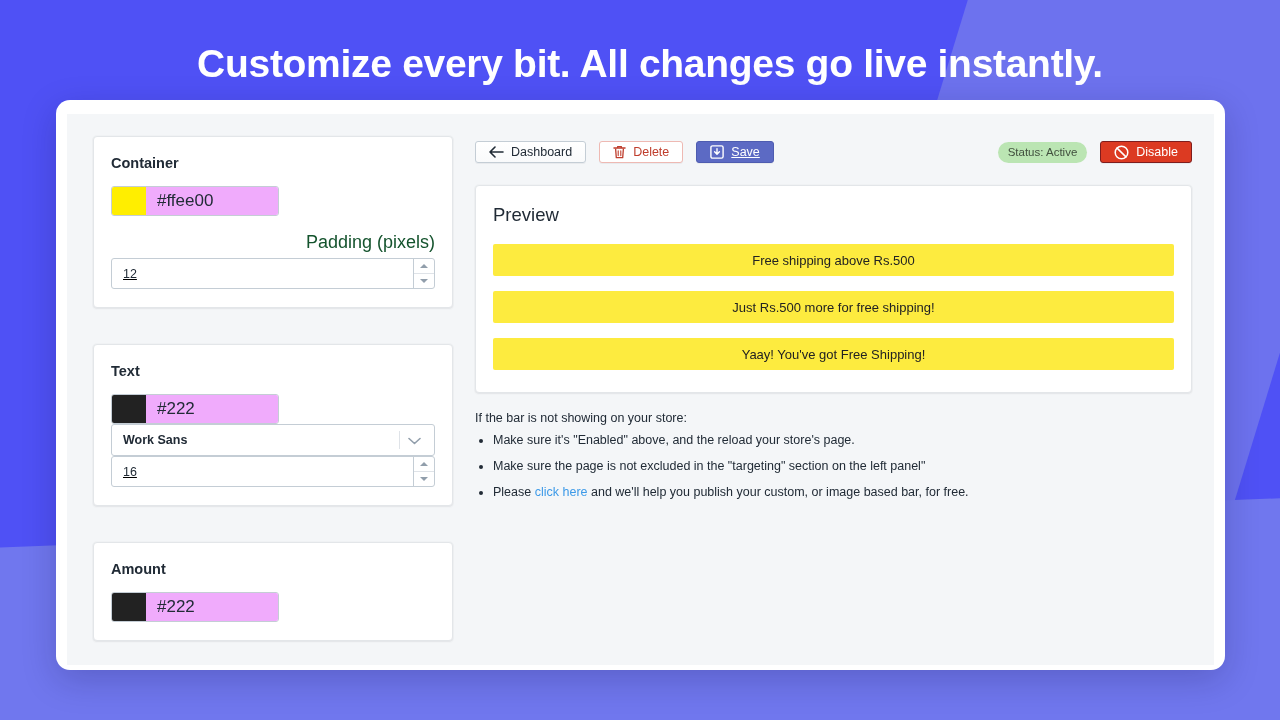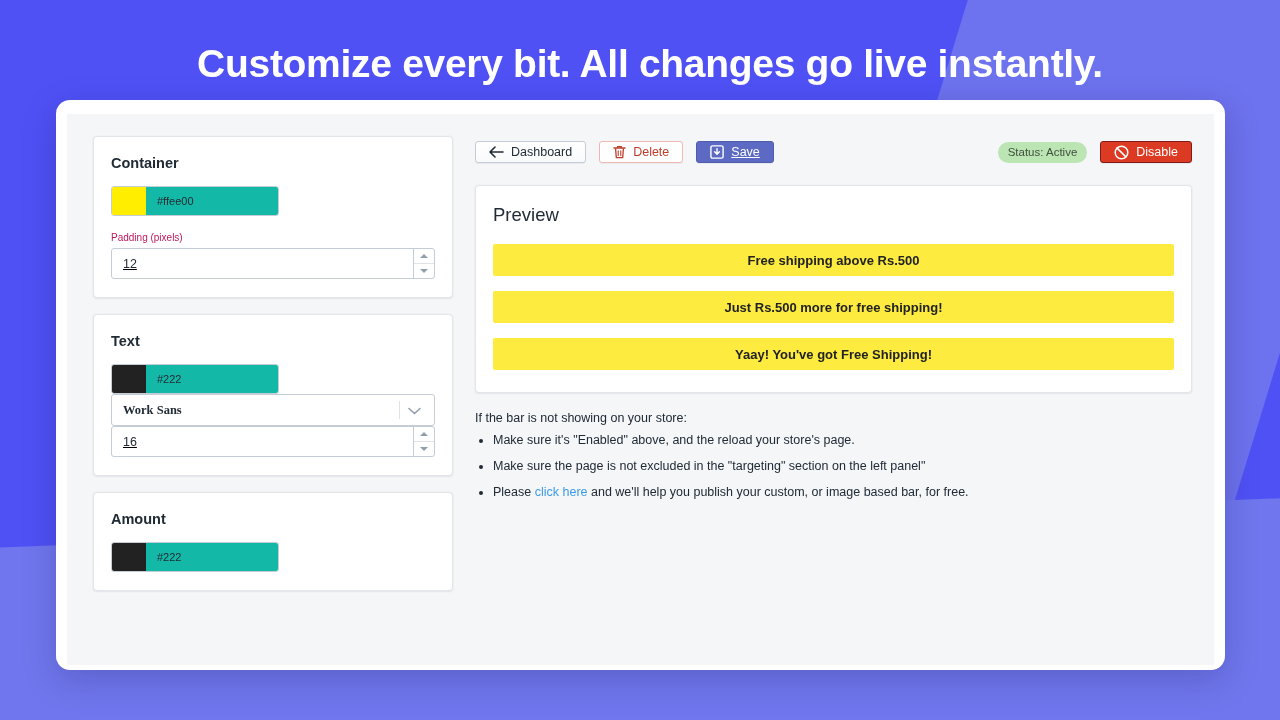--- a/index.html
+++ b/index.html
@@ -75,21 +75,21 @@
     left: 26px; top: 22px;
     width: 360px;
     bottom: 0;
   }
 
   .card {
     background: #ffffff;
     border: 1px solid #e3e6e9;
     border-radius: 4px;
     padding: 18px 17px 18px 17px;
-    margin-bottom: 16px;
+    margin-bottom: 36px;
     box-shadow: 0 0 0 1px rgba(63,63,68,.02), 0 1px 2px rgba(63,63,68,.07);
   }
   .card-title {
     font-size: 14.5px;
     font-weight: bold;
     color: #212b36;
     margin-bottom: 15px;
   }
 
   .color-row {
@@ -101,29 +101,30 @@
     border-radius: 3px;
     overflow: hidden;
     background: #fff;
   }
   .swatch { width: 34px; flex: 0 0 34px; }
   .color-val {
     flex: 1;
     display: flex;
     align-items: center;
     padding-left: 11px;
-    font-size: 11px;
-    color: #212b36;
-    background: #14b8a6;
+    font-size: 17px;
+    color: #212b36;
+    background: #f0abfc;
   }
 
   .field-label {
-    font-size: 10px;
-    color: #be185d;
+    font-size: 18px;
+    color: #14532d;
     margin: 16px 0 5px 0;
+    text-align: right;
   }
 
   .num-field {
     position: relative;
     height: 31px;
     border: 1px solid #c4cdd5;
     border-radius: 3px;
     background: #fff;
     display: flex;
     align-items: center;
@@ -158,21 +159,20 @@
   .tri-dn { border-top: 4px solid #919eab; }
 
   .select-field {
     position: relative;
     height: 32px;
     border: 1px solid #c4cdd5;
     border-radius: 3px;
     background: #fff;
     display: flex;
     align-items: center;
-    font-family: Liberation Serif, serif;
   }
   .select-field .val {
     padding-left: 11px;
     font-size: 12.5px;
     font-weight: bold;
     color: #212b36;
   }
   .sel-divider {
     position: absolute;
     right: 34px; top: 6px; bottom: 6px;
@@ -258,21 +258,21 @@
     margin-bottom: 18px;
   }
   .bar {
     height: 32px;
     background: #fdeb3f;
     border-radius: 2px;
     display: flex;
     align-items: center;
     justify-content: center;
     font-size: 13px;
-    font-weight: bold;
+    font-weight: normal;
     color: #222222;
     margin-bottom: 15px;
   }
   .bar:last-child { margin-bottom: 0; }
 
   .help {
     margin-top: 18px;
     font-size: 12.5px;
     color: #212b36;
   }

